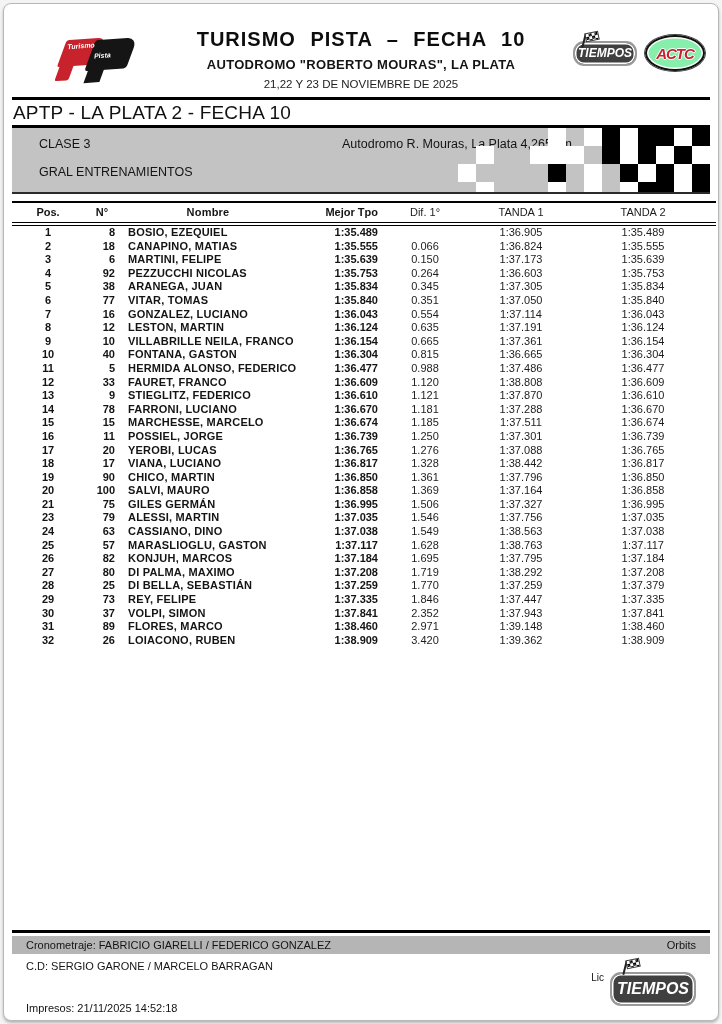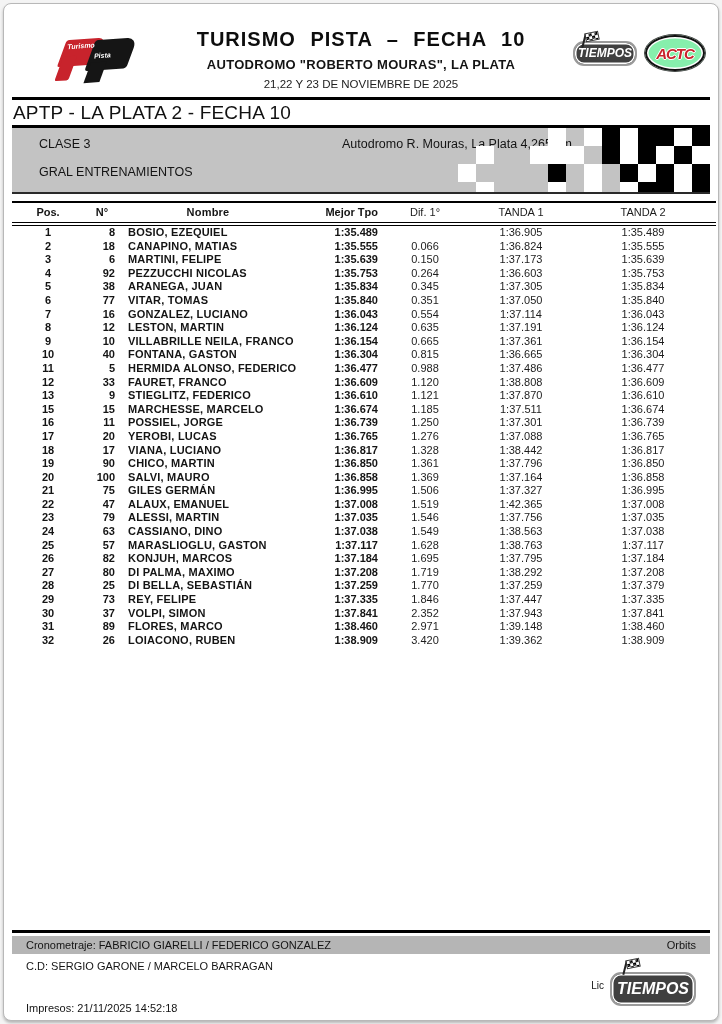--- a/index.html
+++ b/index.html
@@ -74,21 +74,21 @@
   .c-best { text-align:right; font-weight:bold; }
   th.c-num { text-align:center; padding-right:0; }
   .c-dif, .c-t1, .c-t2 { text-align:center; font-weight:normal; color:#1c1c1c; }
 
   
   .footer { position:absolute; left:8px; right:8px; top:926px; }
   .footer-rule { height:2.5px; background:#000; }
   .footer-bar { height:18px; background:#b5b5b5; display:flex; justify-content:space-between; align-items:center;
                 padding:0 14px 0 14px; font-size:11px; margin-top:3px; }
   .footer-cd { font-size:11px; padding:6px 0 0 14px; }
-  .footer-lic { position:absolute; right:14px; top:42px; display:flex; align-items:center; gap:6px; }
+  .footer-lic { position:absolute; right:14px; top:42px; display:flex; align-items:flex-start; gap:6px; }
   .lic-label { font-size:10px; padding-bottom:8px; }
   .footer-printed { position:absolute; left:14px; top:72px; font-size:11px; }
 </style>
 </head>
 <body>
 
 <div class="page">
 
   <div class="hdr">
     <div class="tp-logo">
@@ -323,20 +323,29 @@
         <tr>
           <td class="c-pos">13</td>
           <td class="c-num">9</td>
           <td class="c-name">STIEGLITZ, FEDERICO</td>
           <td class="c-best">1:36.610</td>
           <td class="c-dif">1.121</td>
           <td class="c-t1">1:37.870</td>
           <td class="c-t2">1:36.610</td>
         </tr>
         <tr>
+          <td class="c-pos">14</td>
+          <td class="c-num">78</td>
+          <td class="c-name">FARRONI, LUCIANO</td>
+          <td class="c-best">1:36.670</td>
+          <td class="c-dif">1.181</td>
+          <td class="c-t1">1:37.288</td>
+          <td class="c-t2">1:36.670</td>
+        </tr>
+        <tr>
           <td class="c-pos">15</td>
           <td class="c-num">15</td>
           <td class="c-name">MARCHESSE, MARCELO</td>
           <td class="c-best">1:36.674</td>
           <td class="c-dif">1.185</td>
           <td class="c-t1">1:37.511</td>
           <td class="c-t2">1:36.674</td>
         </tr>
         <tr>
           <td class="c-pos">16</td>
@@ -384,29 +393,20 @@
           <td class="c-t2">1:36.858</td>
         </tr>
         <tr>
           <td class="c-pos">21</td>
           <td class="c-num">75</td>
           <td class="c-name">GILES GERMÁN</td>
           <td class="c-best">1:36.995</td>
           <td class="c-dif">1.506</td>
           <td class="c-t1">1:37.327</td>
           <td class="c-t2">1:36.995</td>
-        </tr>
-        <tr>
-          <td class="c-pos">22</td>
-          <td class="c-num">47</td>
-          <td class="c-name">ALAUX, EMANUEL</td>
-          <td class="c-best">1:37.008</td>
-          <td class="c-dif">1.519</td>
-          <td class="c-t1">1:42.365</td>
-          <td class="c-t2">1:37.008</td>
         </tr>
         <tr>
           <td class="c-pos">23</td>
           <td class="c-num">79</td>
           <td class="c-name">ALESSI, MARTIN</td>
           <td class="c-best">1:37.035</td>
           <td class="c-dif">1.546</td>
           <td class="c-t1">1:37.756</td>
           <td class="c-t2">1:37.035</td>
         </tr>

